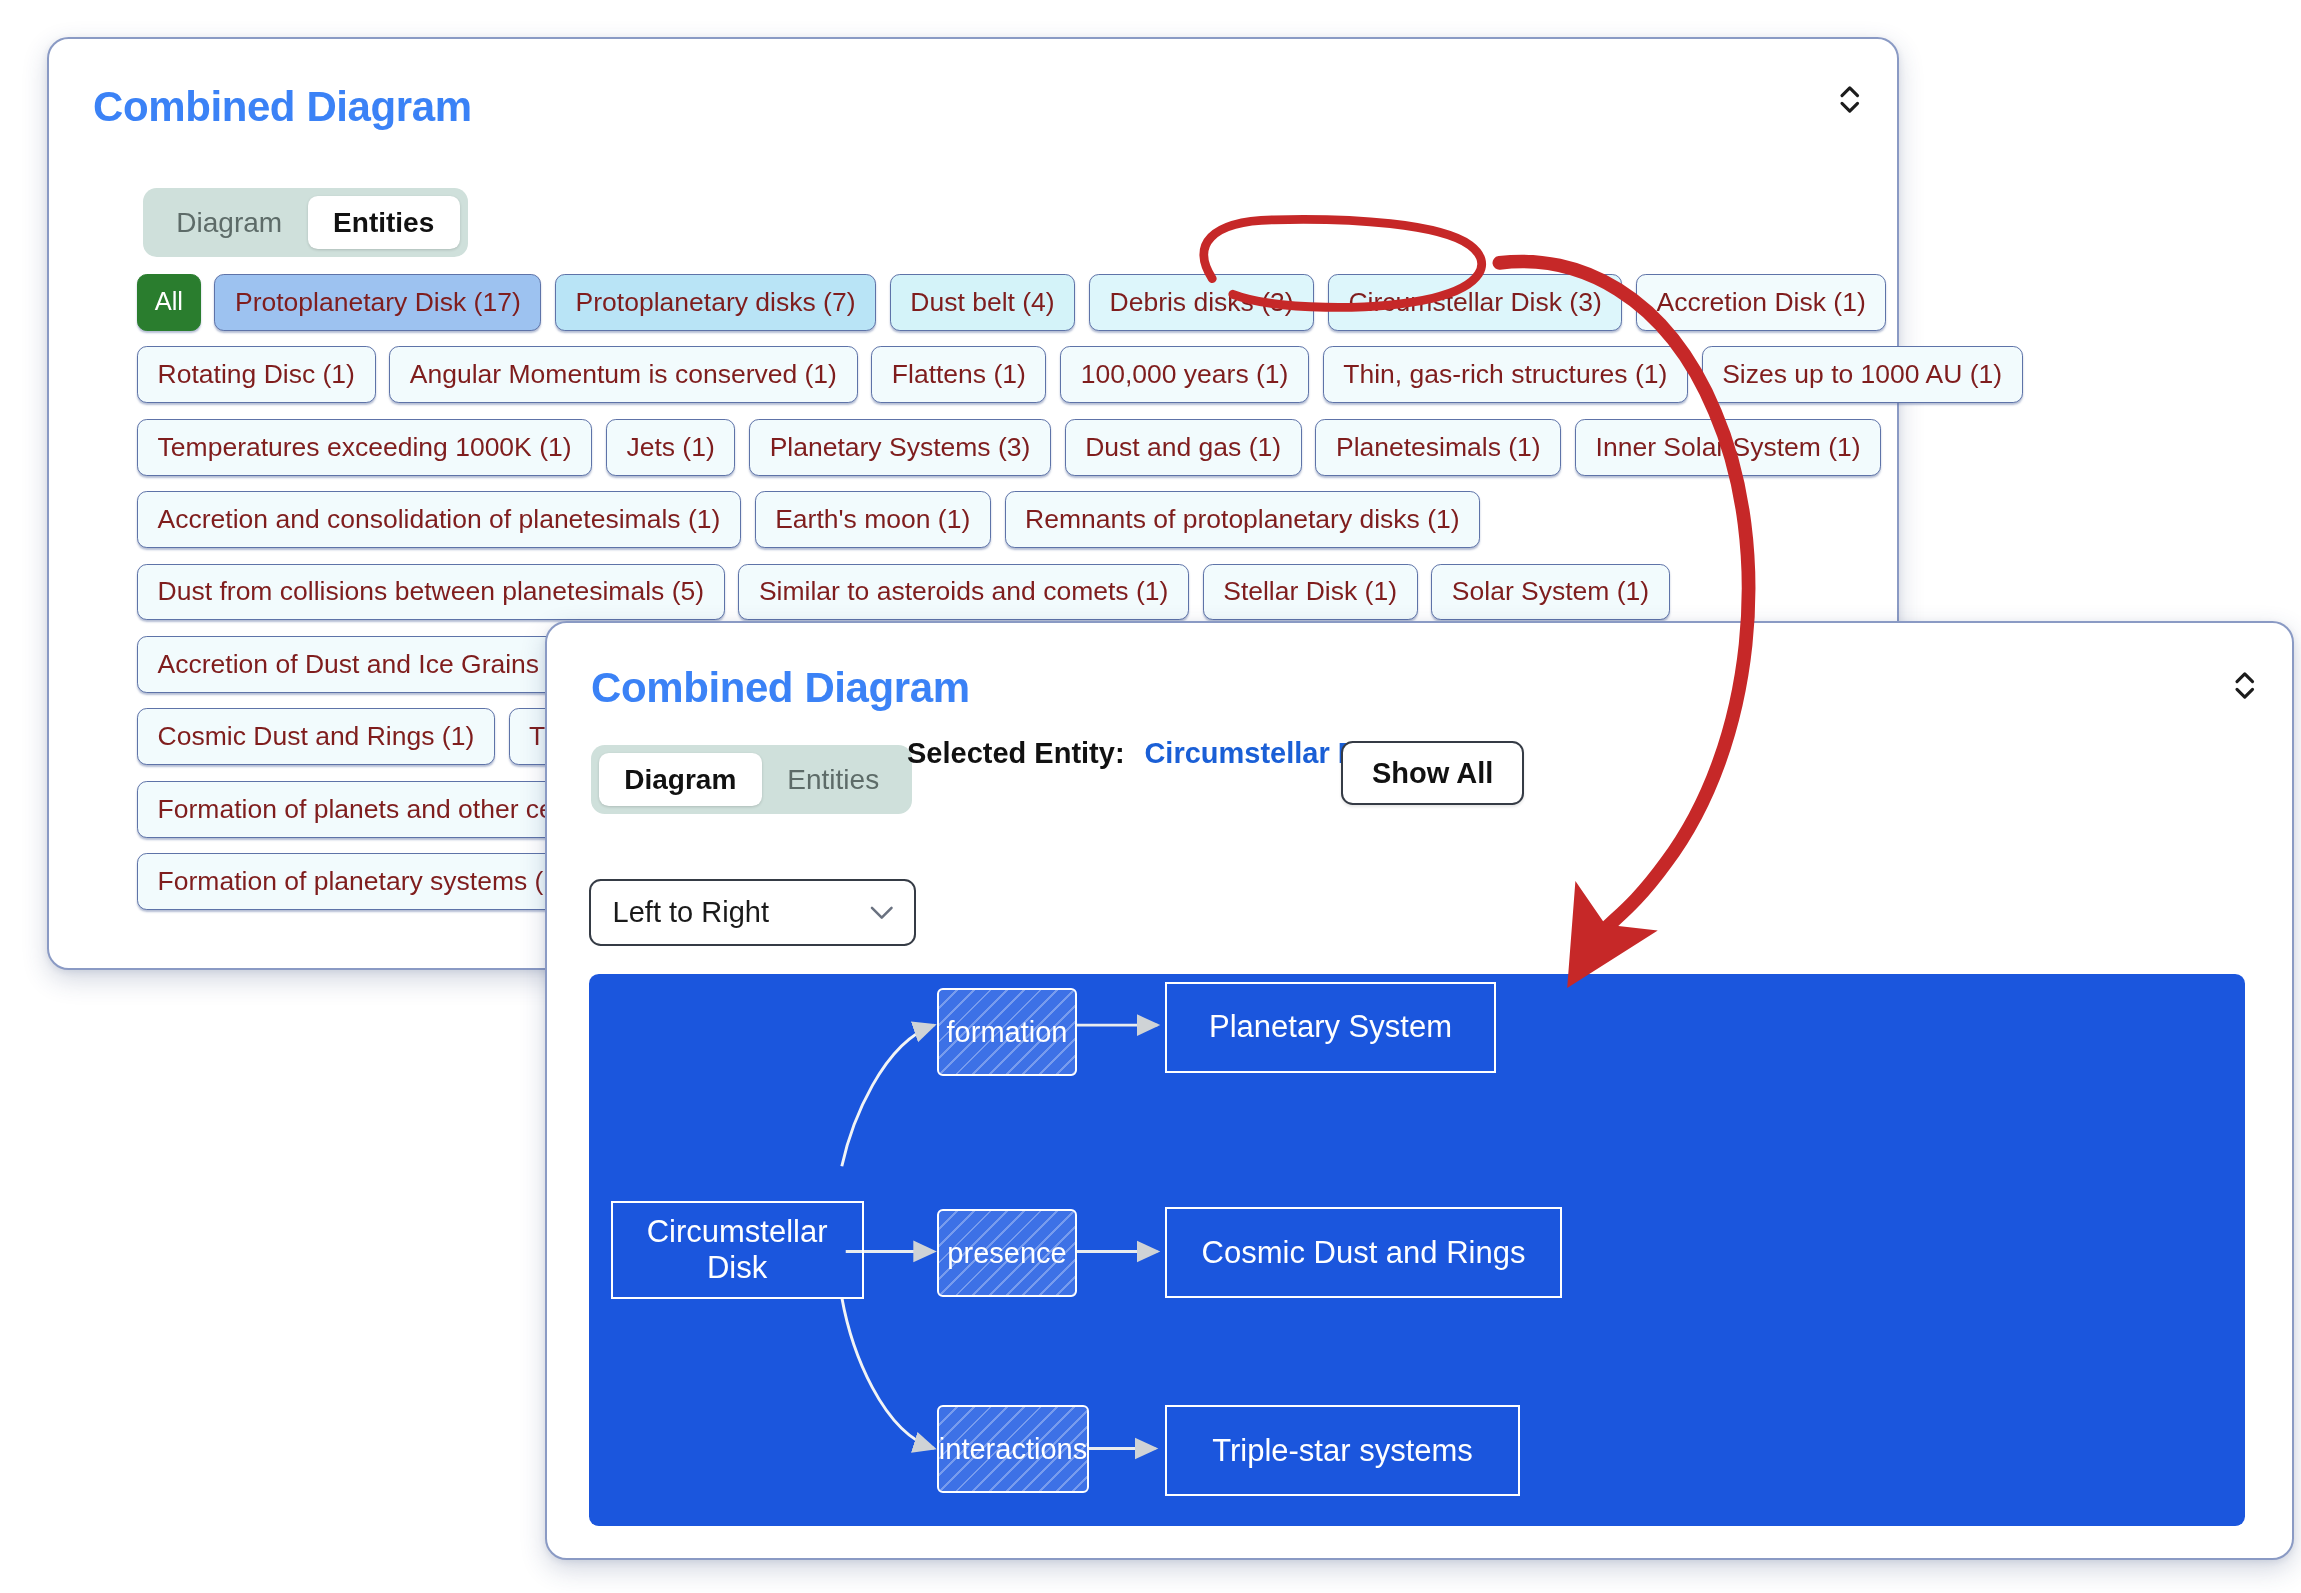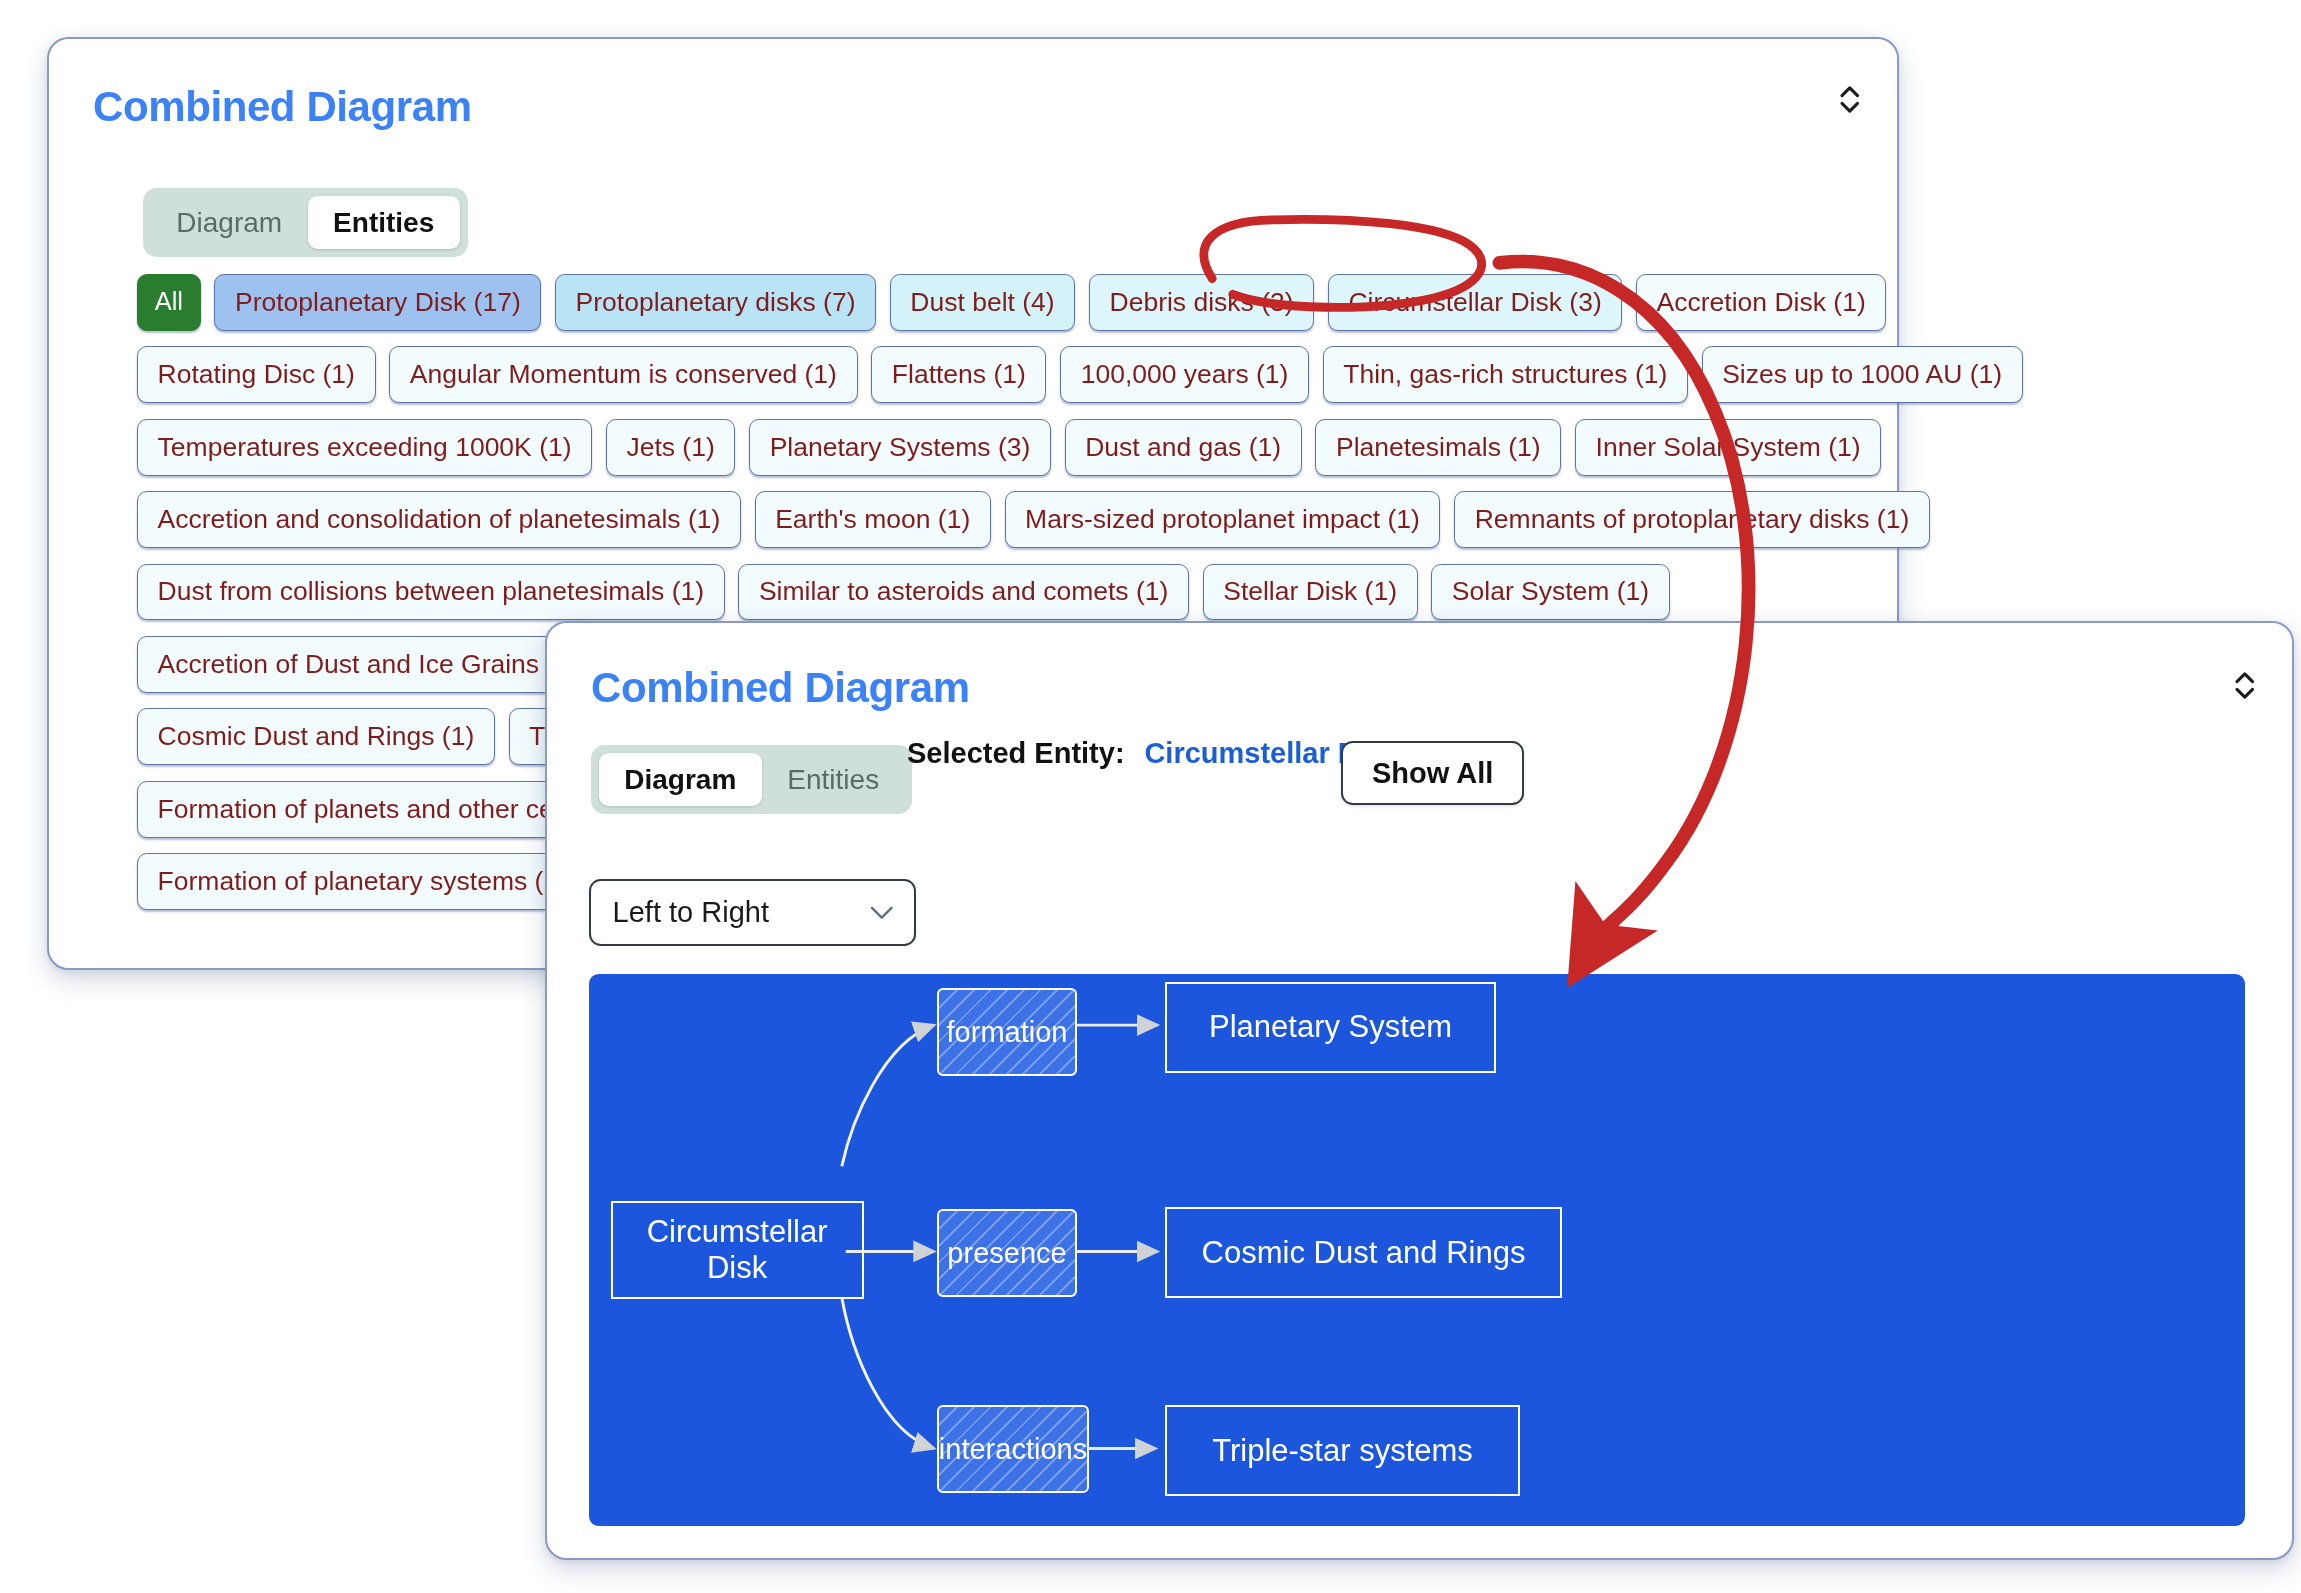--- a/index.html
+++ b/index.html
@@ -210,25 +210,24 @@
         <div class="chip h1">Temperatures exceeding 1000K (1)</div>
         <div class="chip h1">Jets (1)</div>
         <div class="chip h1">Planetary Systems (3)</div>
         <div class="chip h1">Dust and gas (1)</div>
         <div class="chip h1">Planetesimals (1)</div>
         <div class="chip h1">Inner Solar System (1)</div>
       </div>
       <div class="chip-row">
         <div class="chip h1">Accretion and consolidation of planetesimals (1)</div>
         <div class="chip h1">Earth's moon (1)</div>
-        <div class="chip h1">Mars-sized protoplanet impact (1)</div>
         <div class="chip h1">Remnants of protoplanetary disks (1)</div>
       </div>
       <div class="chip-row">
-        <div class="chip h1">Dust from collisions between planetesimals (1)</div>
+        <div class="chip h1">Dust from collisions between planetesimals (5)</div>
         <div class="chip h1">Similar to asteroids and comets (1)</div>
         <div class="chip h1">Stellar Disk (1)</div>
         <div class="chip h1">Solar System (1)</div>
       </div>
       <div class="chip-row">
         <div class="chip h1">Accretion of Dust and Ice Grains (1)</div>
       </div>
       <div class="chip-row">
         <div class="chip h1">Cosmic Dust and Rings (1)</div>
         <div class="chip h1">Triple-star systems (1)</div>

